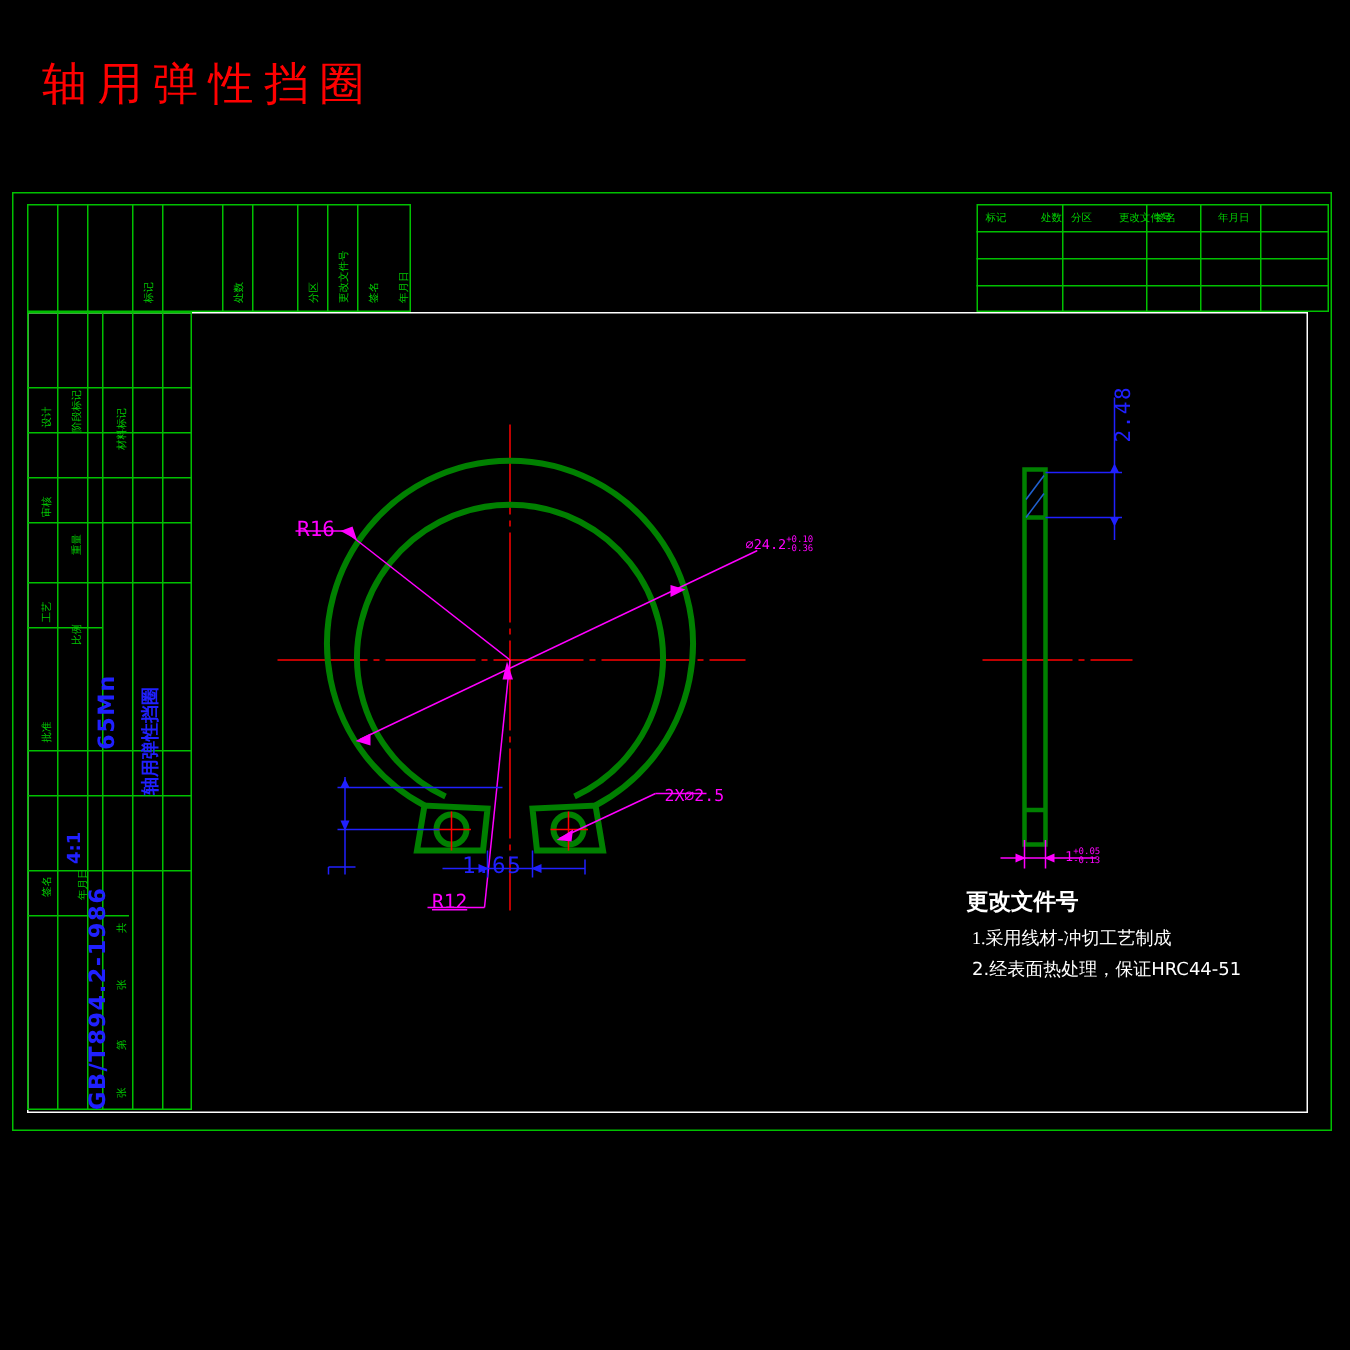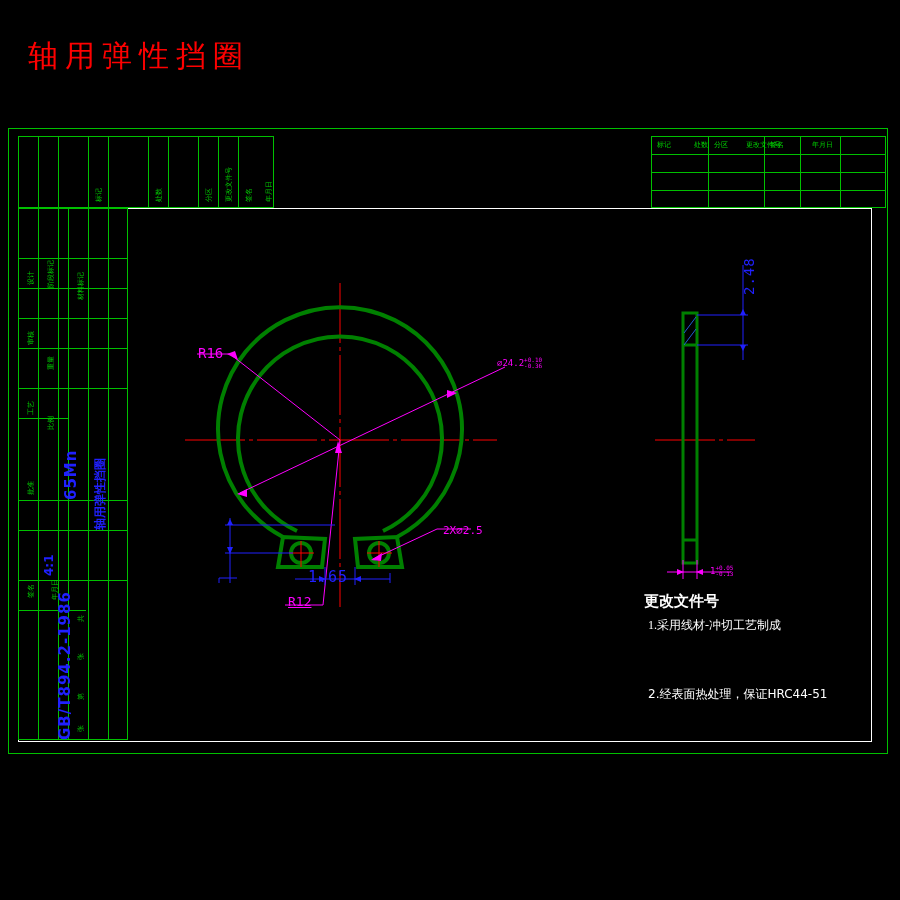--- a/index.html
+++ b/index.html
@@ -259,15 +259,15 @@
   </svg>
 
   <div class="rot-blue" style="left:741px; top:295px; font-family:'DejaVu Sans Mono',monospace; font-size:14px; letter-spacing:1px;">2.48</div>
 
   <div class="abs" style="left:710px; top:565px; color:#ff00ff; font-family:'DejaVu Sans Mono',monospace; font-size:9px; white-space:nowrap;">
     <span>1</span><span class="tol"><span style="display:block;">+0.05</span><span style="display:block;">-0.13</span></span>
   </div>
 
   <div class="tech-head" style="left:644px; top:592px; font-family:'DejaVu Sans',sans-serif;">更改文件号</div>
   <div class="tech-line" style="left:648px; top:617px; font-family:Liberation Serif, serif;">1.采用线材-冲切工艺制成</div>
-  <div class="tech-line" style="left:648px; top:638px; font-family:'DejaVu Sans',sans-serif;margin-top:48px;">2.经表面热处理，保证HRC44-51</div>
+  <div class="tech-line" style="left:648px; top:638px; font-family:'DejaVu Sans',sans-serif;">2.经表面热处理，保证HRC44-51</div>
 
 </div>
 
 </body></html>

